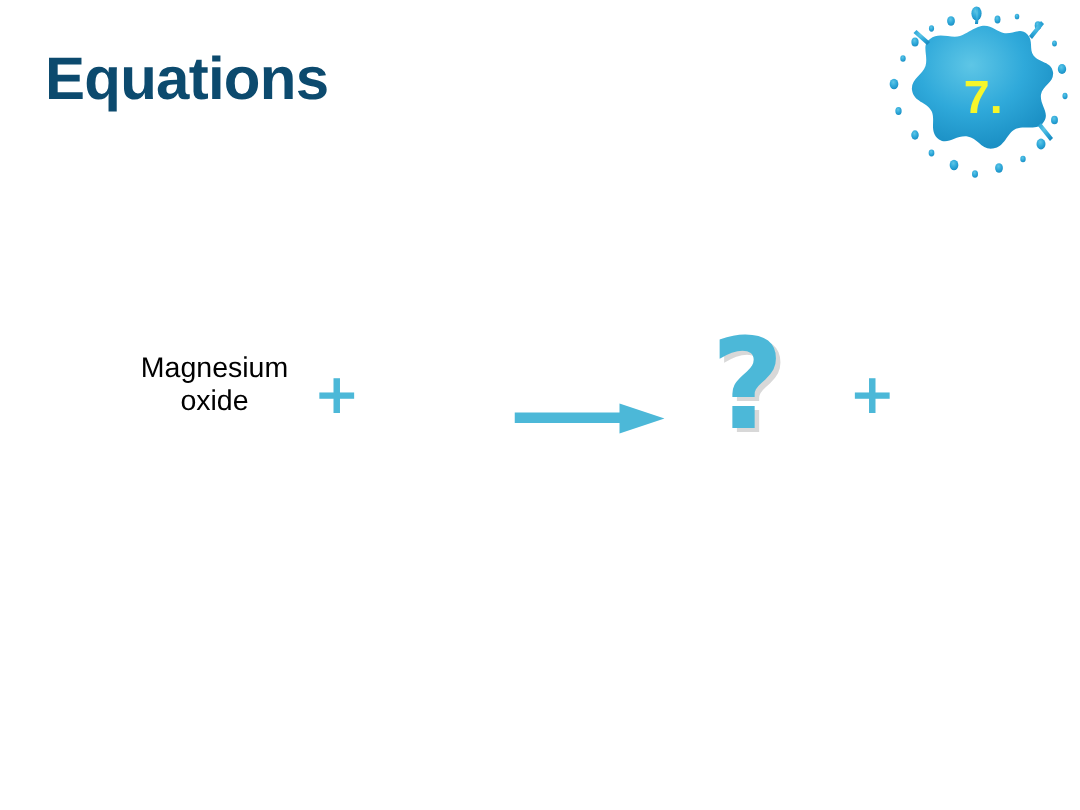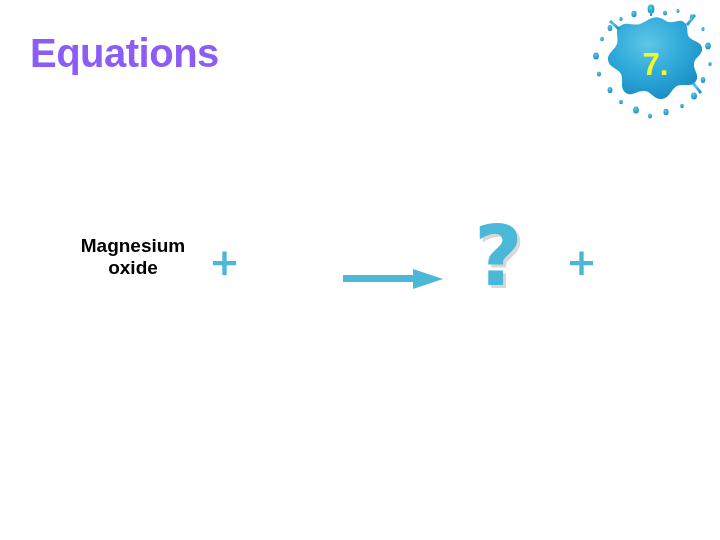--- a/index.html
+++ b/index.html
@@ -20,21 +20,21 @@
   }
 
   
   #slide-title {
     position: absolute;
     left: 30px;
     top: 33px;
     font-size: 40px;
     font-weight: bold;
     letter-spacing: -0.5px;
-    color: #8b5cf6;
+    color: #0c4a6e;
     line-height: 1;
     white-space: nowrap;
   }
 
   
   #splat-badge {
     position: absolute;
     left: 590px;
     top: 2px;
     width: 125px;
@@ -85,24 +85,23 @@
   .eq-plus {
     color: #4cb8d8;
     font-size: 37px;
     font-weight: bold;
     line-height: 1;
     font-family: "DejaVu Sans", sans-serif;
   }
 
   #term-reactant-1 {
     position: absolute;
-    left: 57px;
+    left: 67px;
     top: 13px;
     width: 152px;
-    font-weight: bold;
   }
   #plus-1 {
     position: absolute;
     left: 209px;
     top: 22px;
   }
   #term-reactant-2 {
     position: absolute;
     left: 238px;
     top: 13px;

